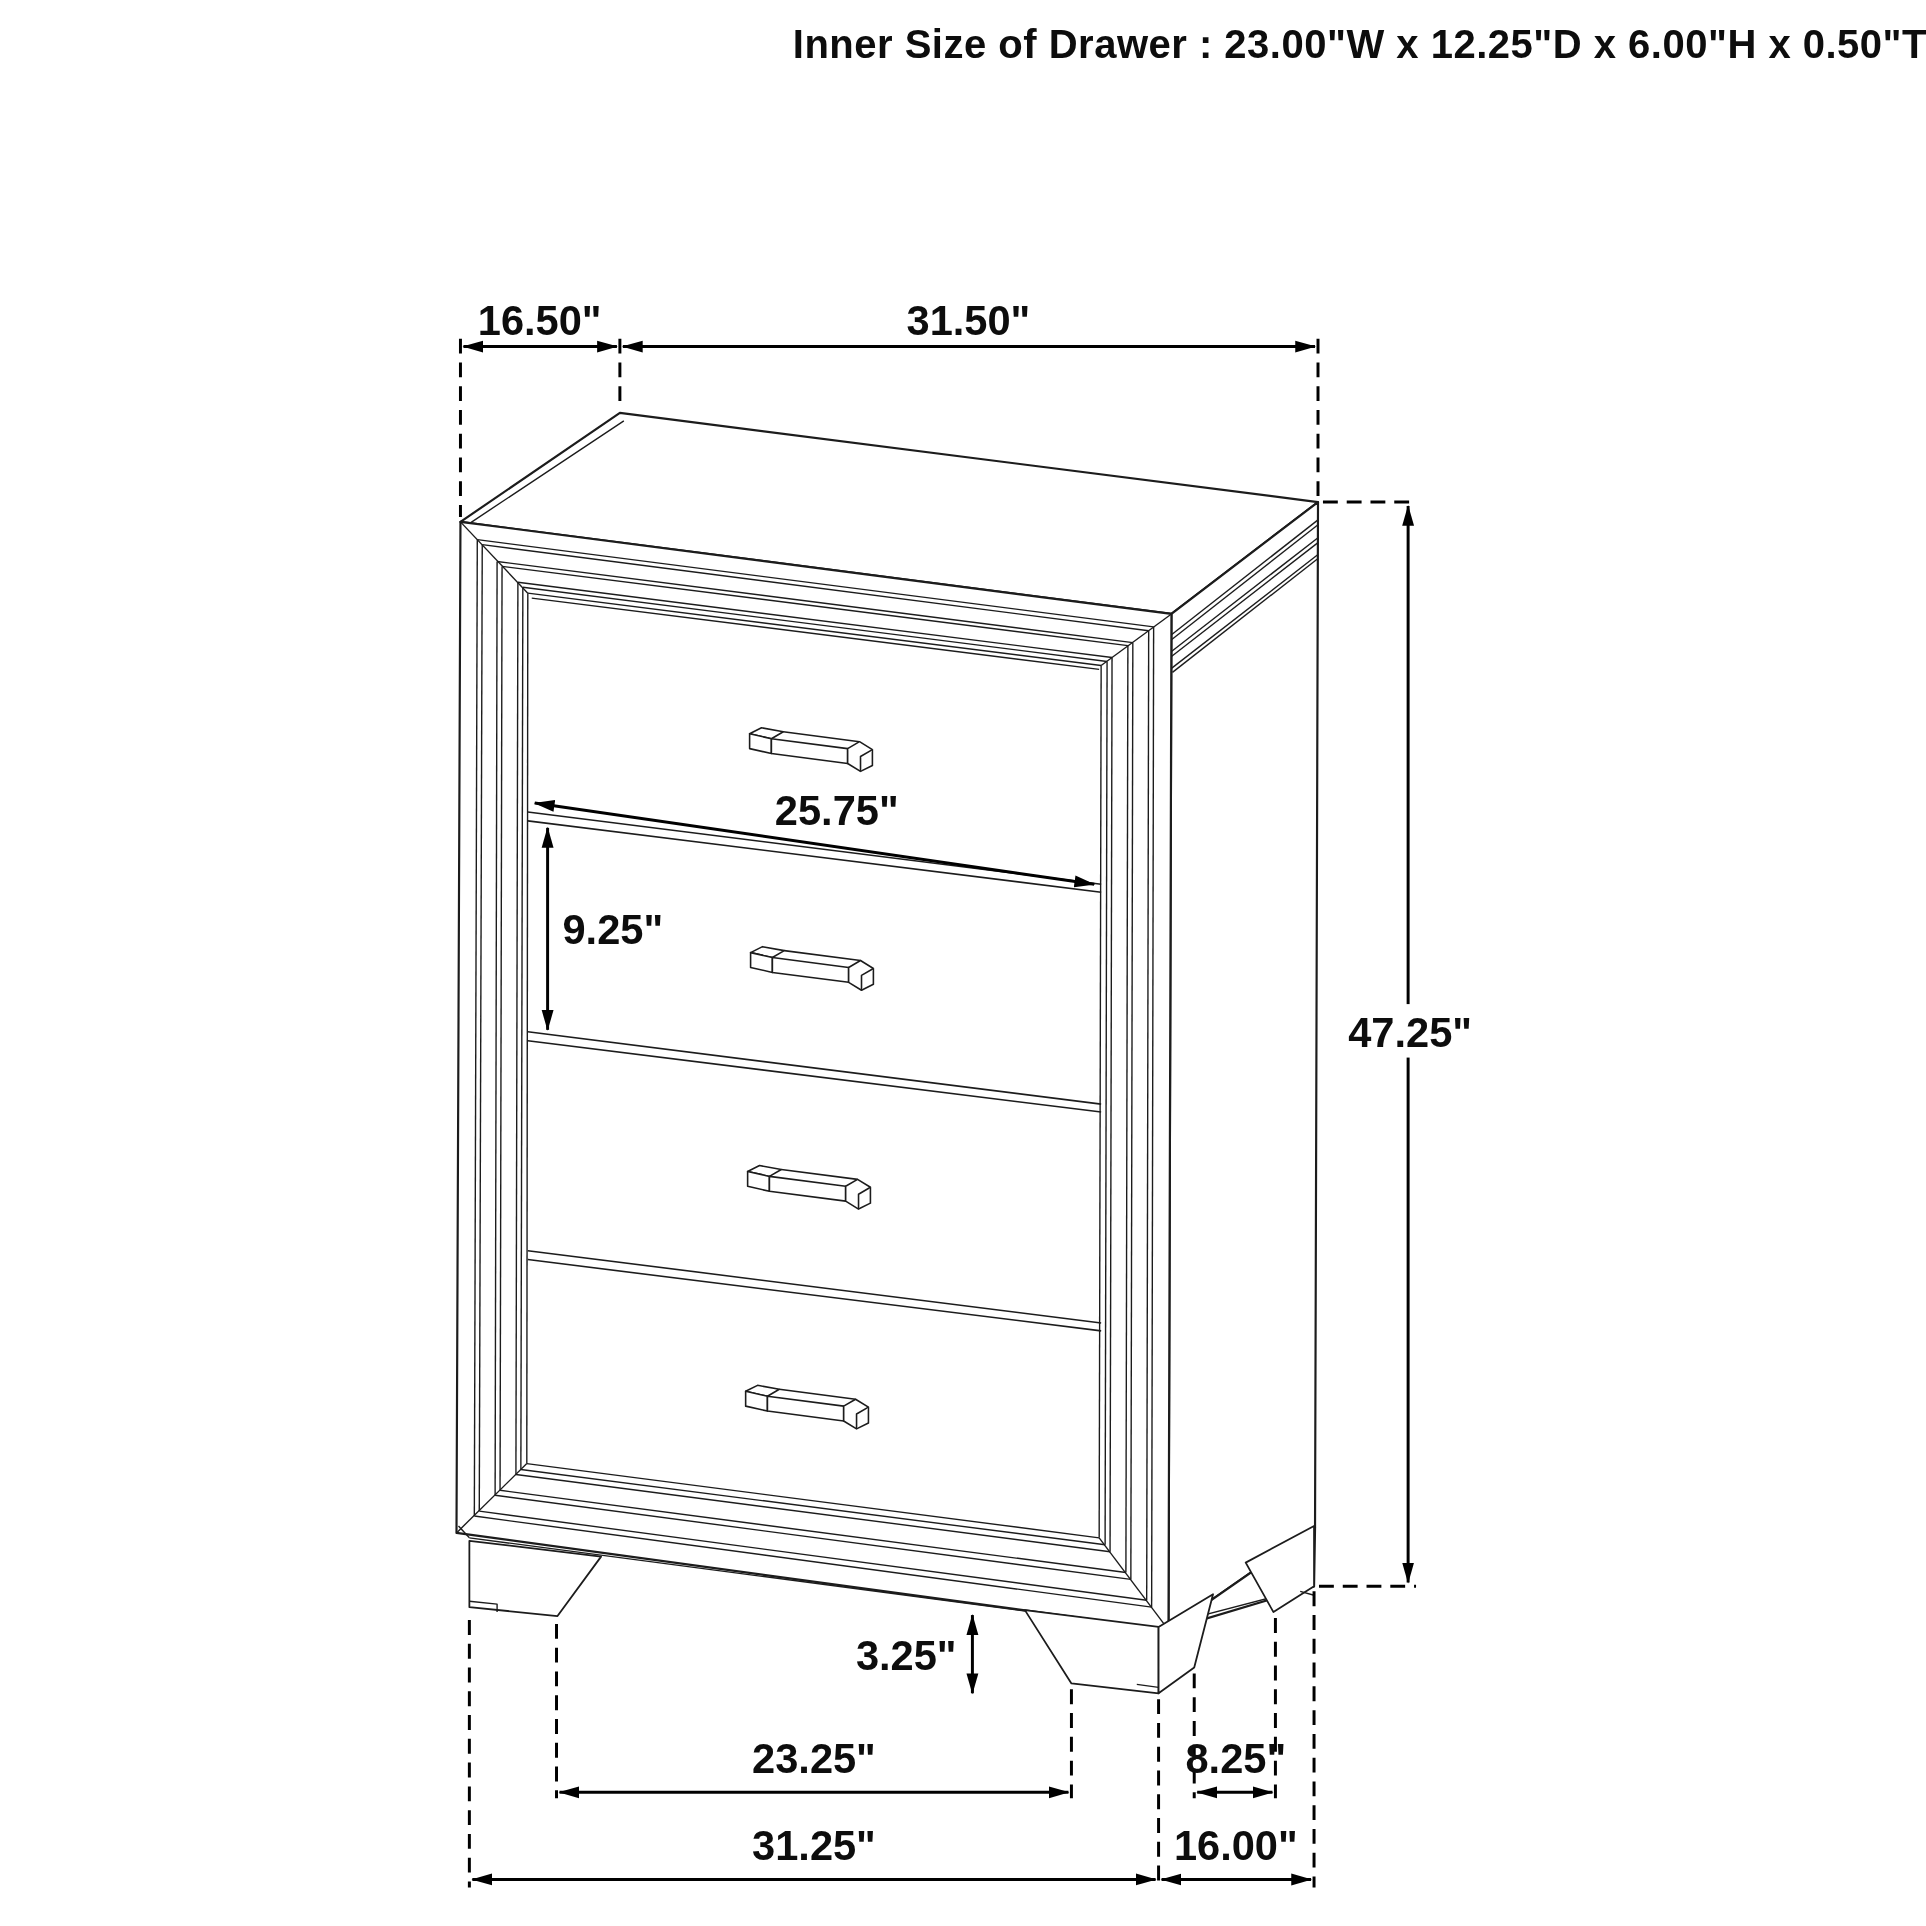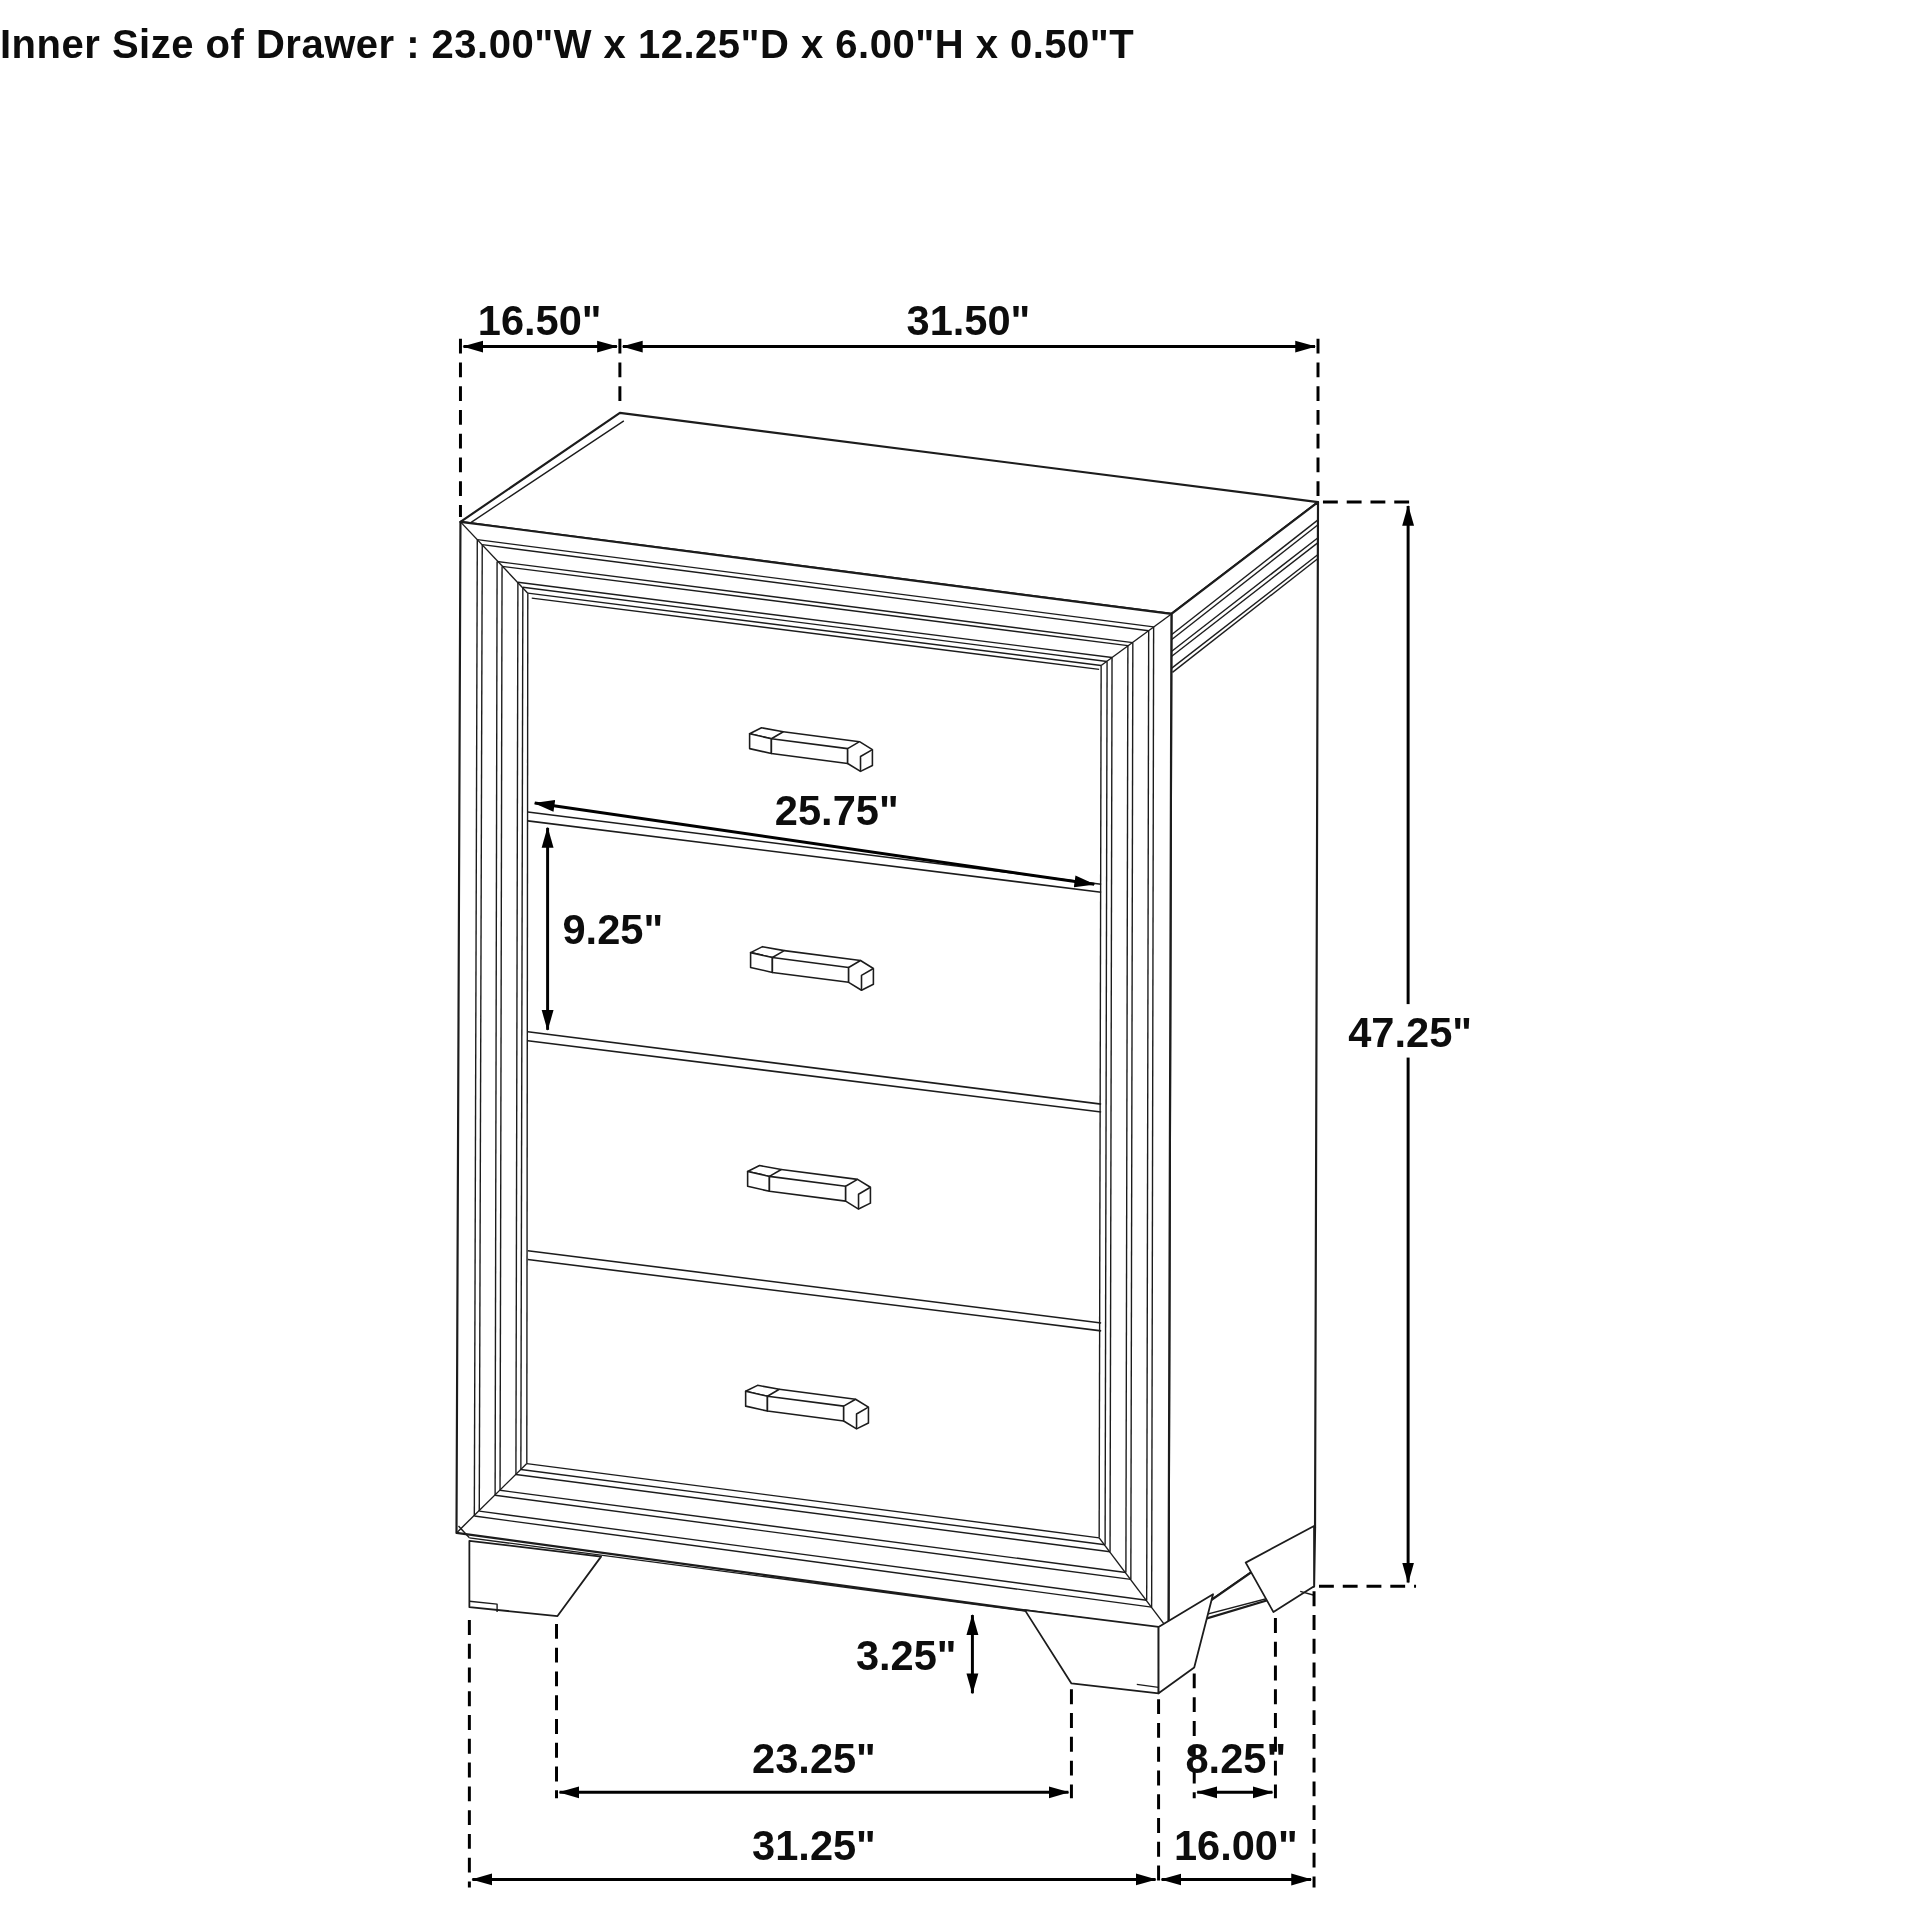--- a/index.html
+++ b/index.html
@@ -1,18 +1,18 @@
 <!DOCTYPE html>
 <html><head>
 <meta charset="utf-8">
 <style>
   html,body{margin:0;padding:0;background:#ffffff;}
   .page{position:relative;width:1927px;height:1927px;background:#ffffff;overflow:hidden;
         font-family:"Liberation Sans", sans-serif;}
-  .title{position:absolute;top:22px;left:0;width:100%;text-align:left;
+  .title{position:absolute;top:22px;left:0;width:100%;text-align:right;
          font-size:40px;font-weight:bold;color:#0d0d0d;letter-spacing:0.5px;}
   svg{position:absolute;top:0;left:0;}
   .cab{fill:#ffffff;stroke:#1c1c1c;stroke-width:2.2;stroke-linejoin:round;}
   .thin{fill:none;stroke:#1c1c1c;stroke-width:1.4;stroke-linejoin:round;}
   .rail{fill:none;stroke:#1c1c1c;stroke-width:1.6;}
   .handle{fill:#ffffff;stroke:#1c1c1c;stroke-width:1.6;stroke-linejoin:round;}
   .leg{fill:#ffffff;stroke:#1c1c1c;stroke-width:1.8;stroke-linejoin:round;}
   .dim{stroke:#000000;stroke-width:3;fill:none;}
   .ext{stroke:#000000;stroke-width:3;fill:none;stroke-dasharray:15 9;}
   .dimtext{font-family:"Liberation Sans", sans-serif;font-size:42px;font-weight:bold;fill:#0d0d0d;}

